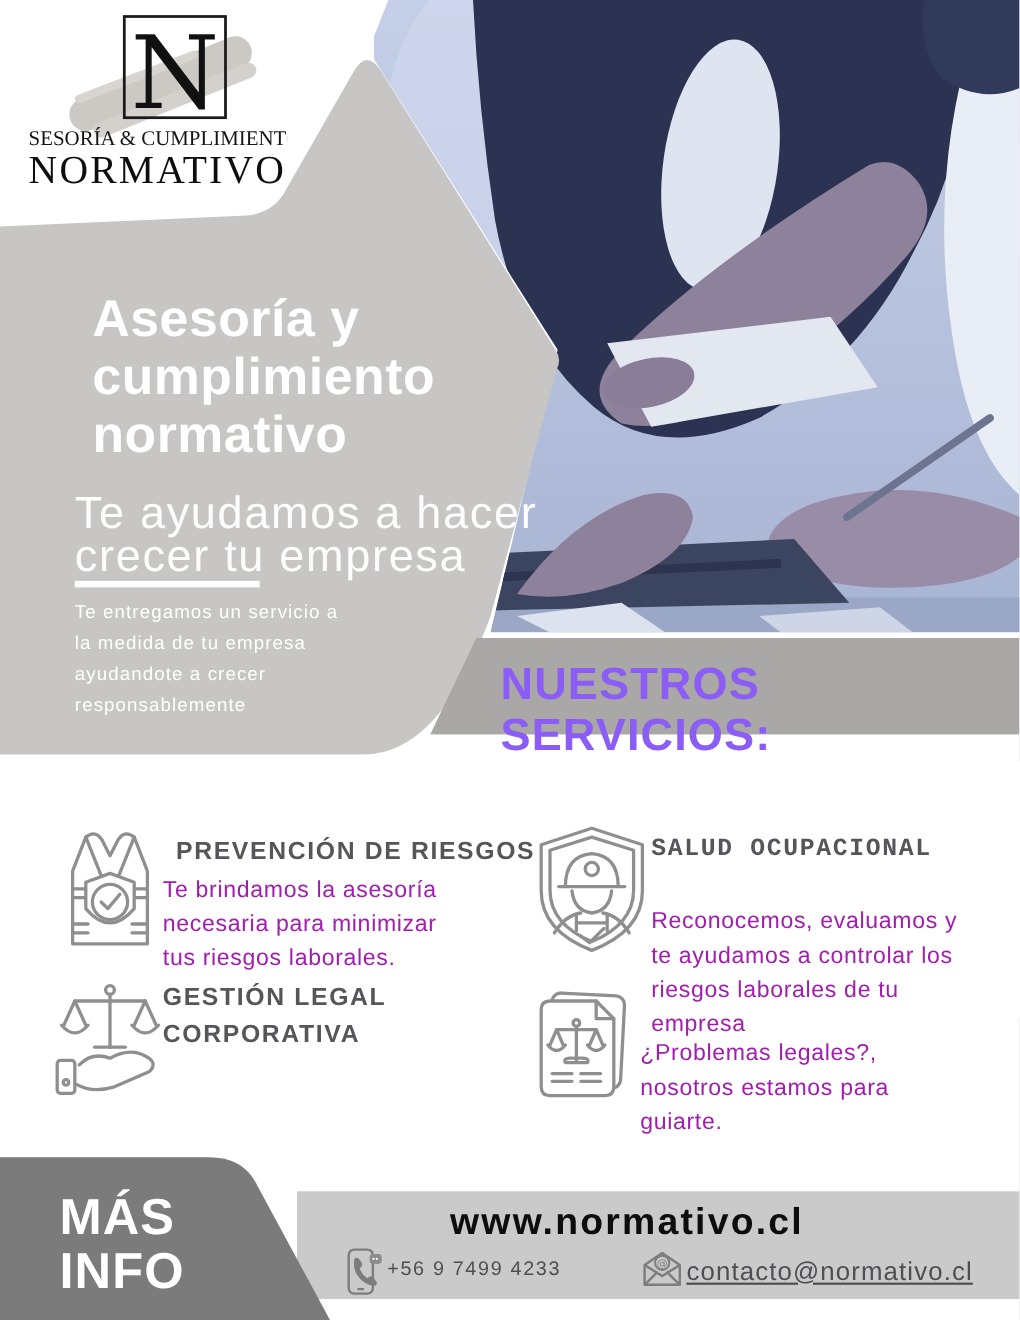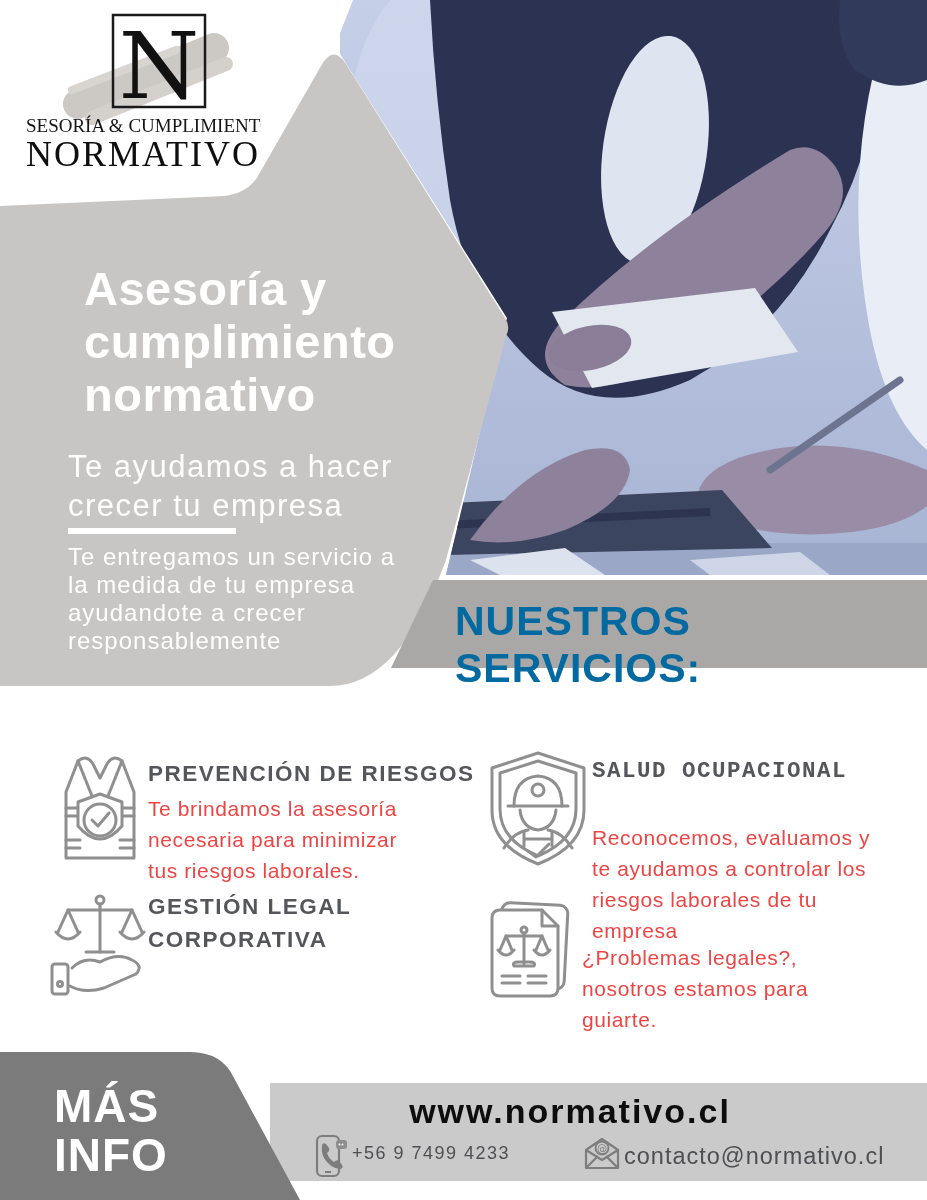--- a/index.html
+++ b/index.html
@@ -5,44 +5,44 @@
   html,body{margin:0;padding:0;background:#e9e9e9;}
   .page{position:relative;width:927px;height:1200px;background:#ffffff;overflow:hidden;
         font-family:"Liberation Sans","DejaVu Sans",sans-serif;margin:0 auto;}
   .abs{position:absolute;}
   .pre{white-space:pre-line;}
 
   
   .hero-svg{left:0;top:0;width:927px;height:700px;}
   .hero-title{left:68px;top:262px;font-size:47px;line-height:53px;font-weight:700;
               color:#ffffff;letter-spacing:.5px;margin-left:16px;}
-  .hero-sub{left:68px;top:447px;font-size:31px;line-height:39px;color:#fdfdfd;letter-spacing:1.5px;}
+  .hero-sub{left:68px;top:447px;font-size:41px;line-height:39px;color:#fdfdfd;letter-spacing:1.5px;}
   .hero-rule{left:68px;top:528px;width:168px;height:6px;background:#ffffff;}
-  .hero-desc{left:68px;top:543px;font-size:24px;line-height:28px;color:#ffffff;letter-spacing:1px;}
+  .hero-desc{left:68px;top:543px;font-size:17px;line-height:28px;color:#ffffff;letter-spacing:1px;}
 
   
   .band{left:0;top:580px;width:927px;height:88px;background:#a9a8a6;
         clip-path:polygon(433px 0,927px 0,927px 88px,391px 88px);}
-  .band-label{left:455px;top:598px;font-size:41px;font-weight:700;color:#0369a1;letter-spacing:1px;}
+  .band-label{left:455px;top:598px;font-size:41px;font-weight:700;color:#8b5cf6;letter-spacing:1px;}
 
   
   .svc-title{font-size:22.5px;font-weight:700;color:#55565a;letter-spacing:1.5px;line-height:33px;}
-  .svc-body{font-size:21px;line-height:31px;color:#ef4444;letter-spacing:.6px;}
+  .svc-body{font-size:21px;line-height:31px;color:#a21caf;letter-spacing:.6px;}
   .icon-line{stroke:#8f8f8f;stroke-width:3;fill:none;stroke-linecap:round;stroke-linejoin:round;}
   .icon-fill{fill:#ffffff;stroke:#8f8f8f;stroke-width:3;stroke-linejoin:round;}
 
   
   .contact-band{left:270px;top:1083px;width:657px;height:98px;background:#cacaca;}
   .footer-shape{left:0;top:1040px;width:927px;height:160px;}
   .more-info{left:54px;top:1082px;font-size:46px;line-height:49px;font-weight:700;
              color:#ffffff;letter-spacing:1px;}
   .website{left:320px;top:1092px;width:500px;text-align:center;font-size:34px;font-weight:700;
            color:#0d0d0d;letter-spacing:2px;}
   .phone-text{left:352px;top:1143px;font-size:18px;color:#4e4f52;letter-spacing:1.5px;}
-  .email-text{left:624px;top:1143px;font-size:23.5px;color:#4e4f52;letter-spacing:1px;}
+  .email-text{left:624px;top:1143px;font-size:23.5px;color:#4e4f52;letter-spacing:1px;text-decoration:underline;}
 </style>
 </head>
 <body>
 
 <div class="page">
 
   <svg class="abs hero-svg" viewBox="0 0 927 700">
     <defs>
       <clipPath id="photoClip">
         <path d="M353,0 H927 V575 H446 L507,318 L335,46 Z"></path>
@@ -111,21 +111,21 @@
   <div class="abs band-label">NUESTROS SERVICIOS:</div>
 
   <svg class="abs" style="left:44px;top:746px;" width="110" height="120" viewBox="0 0 110 120">
     <path class="icon-line" d="M22,112 V46 L34,15 Q43,8 49,18 L56,32 L63,18 Q69,8 78,15 L90,46 V112 Z"></path>
     <path class="icon-line" d="M34,15 L52,60 M78,15 L60,60"></path>
     <path class="icon-line" d="M22,62 H44 M68,62 H90 M22,70 H42 M70,70 H90 M22,94 H36 M76,94 H90 M22,102 H36 M76,102 H90"></path>
     <path class="icon-fill" d="M34,56 L56,48 L78,56 V80 Q56,106 34,80 Z"></path>
     <circle class="icon-line" cx="56" cy="74" r="16"></circle>
     <polyline class="icon-line" points="48,74 54,80 65,67"></polyline>
   </svg>
-  <div class="abs svc-title pre" style="left:148px;top:757px;">PREVENCIÓN DE RIESGOS</div>
+  <div class="abs svc-title pre" style="left:160px;top:757px;">PREVENCIÓN DE RIESGOS</div>
   <div class="abs svc-body pre" style="left:148px;top:793px;">Te brindamos la asesoría
 necesaria para minimizar
 tus riesgos laborales.</div>
 
   <svg class="abs" style="left:482px;top:748px;" width="112" height="122" viewBox="0 0 112 122">
     <path class="icon-line" d="M56,5 L10,20 V62 Q10,98 56,116 Q102,98 102,62 V20 Z"></path>
     <path class="icon-line" d="M56,13 L18,25 V61 Q18,92 56,108 Q94,92 94,61 V25 Z" stroke-width="1.6"></path>
     <path class="icon-line" d="M32,58 Q32,30 56,28 Q80,30 80,58"></path>
     <path class="icon-line" d="M26,58 H86"></path>
     <circle class="icon-line" cx="56" cy="42" r="6"></circle>

